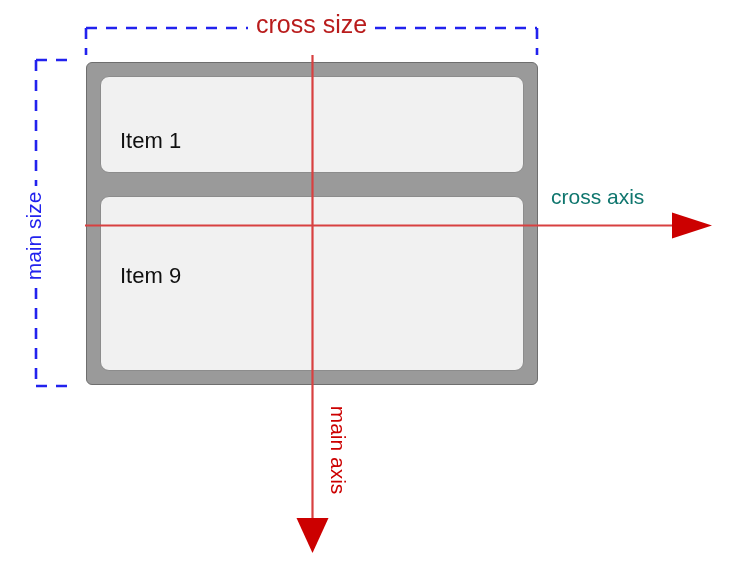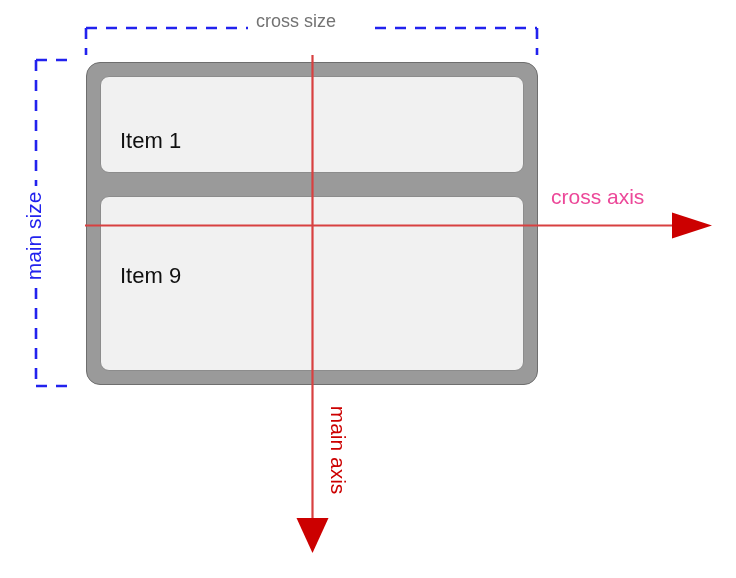--- a/index.html
+++ b/index.html
@@ -26,55 +26,55 @@
     overflow: visible;
   }
   .lbl {
     position: absolute;
     white-space: nowrap;
     line-height: 1;
   }
   .lbl-cross-size {
     left: 256px;
     top: 12px;
-    font-size: 18px;
-    color: #737373;
+    font-size: 25px;
+    color: #b91c1c;
   }
   .lbl-main-size {
     left: 33px;
     top: 236px;
     font-size: 21px;
     color: #2222ee;
     transform: translate(-50%, -50%) rotate(-90deg);
     transform-origin: 50% 50%;
   }
   .lbl-cross-axis {
     left: 551px;
     top: 186px;
     font-size: 21px;
-    color: #ec4899;
+    color: #0f766e;
   }
   .lbl-main-axis {
     left: 338px;
     top: 450px;
     font-size: 21px;
     color: #cc0000;
     transform: translate(-50%, -50%) rotate(90deg);
     transform-origin: 50% 50%;
   }
   .flex-container {
     position: absolute;
     left: 86px;
     top: 62px;
     width: 452px;
     height: 323px;
     box-sizing: border-box;
     background: #9a9a9a;
     border: 1.5px solid #6e6e6e;
-    border-radius: 14px;
+    border-radius: 6px;
     padding: 13px;
     display: flex;
     flex-direction: column;
     justify-content: space-between;
   }
   .flex-item {
     box-sizing: border-box;
     background: #f1f1f1;
     border: 1.5px solid #8c8c8c;
     border-radius: 9px;

